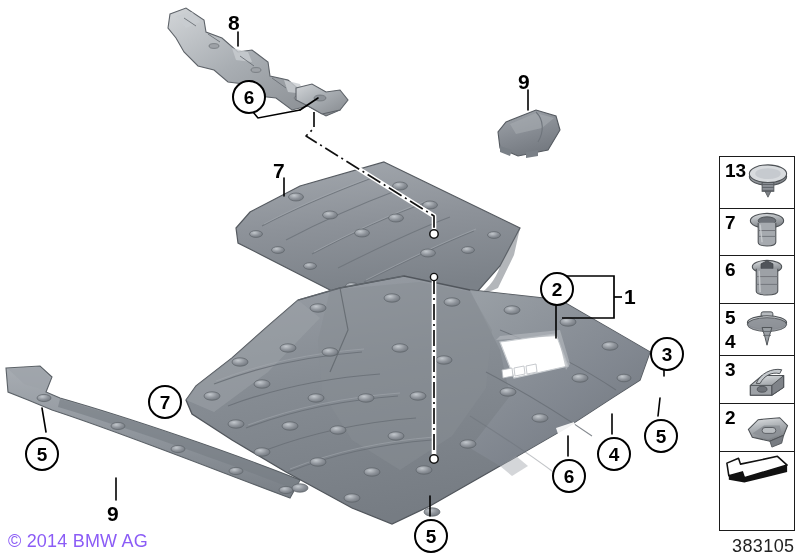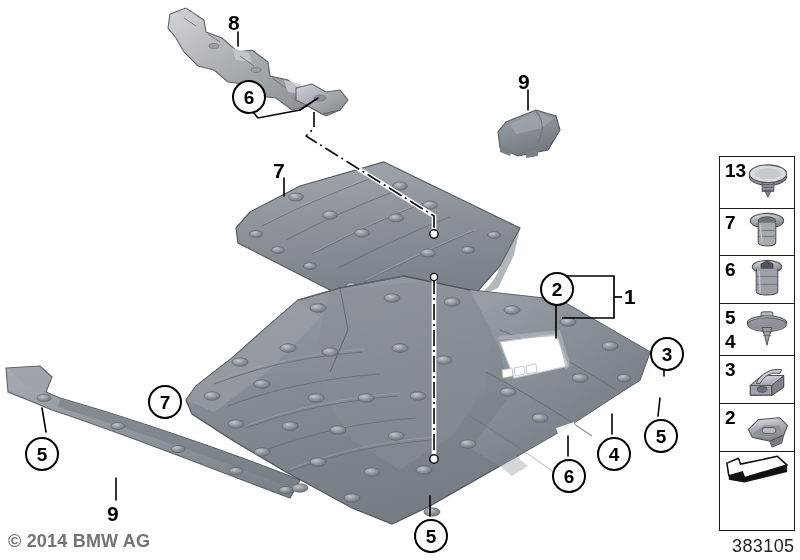--- a/index.html
+++ b/index.html
@@ -48,21 +48,21 @@
     position:absolute;left:5px;top:4px;
     font-weight:bold;font-size:19px;color:#000;line-height:1;
   }
   .legend-num.second{top:auto;bottom:4px;}
   .legend-art{position:absolute;right:2px;top:0;bottom:0;width:50px;}
   .legend-art svg{width:100%;height:100%;display:block;}
 
   
   #copyright{
     position:absolute;left:8px;top:531px;
-    font-weight:bold;font-size:18px;color:#737373;
+    font-weight:normal;font-size:18px;color:#8b5cf6;
     letter-spacing:.2px;white-space:nowrap;
   }
   #diagram-number{
     position:absolute;left:732px;top:536px;
     font-size:18px;color:#222;letter-spacing:.4px;white-space:nowrap;
   }
 </style>
 </head>
 <body>
 

